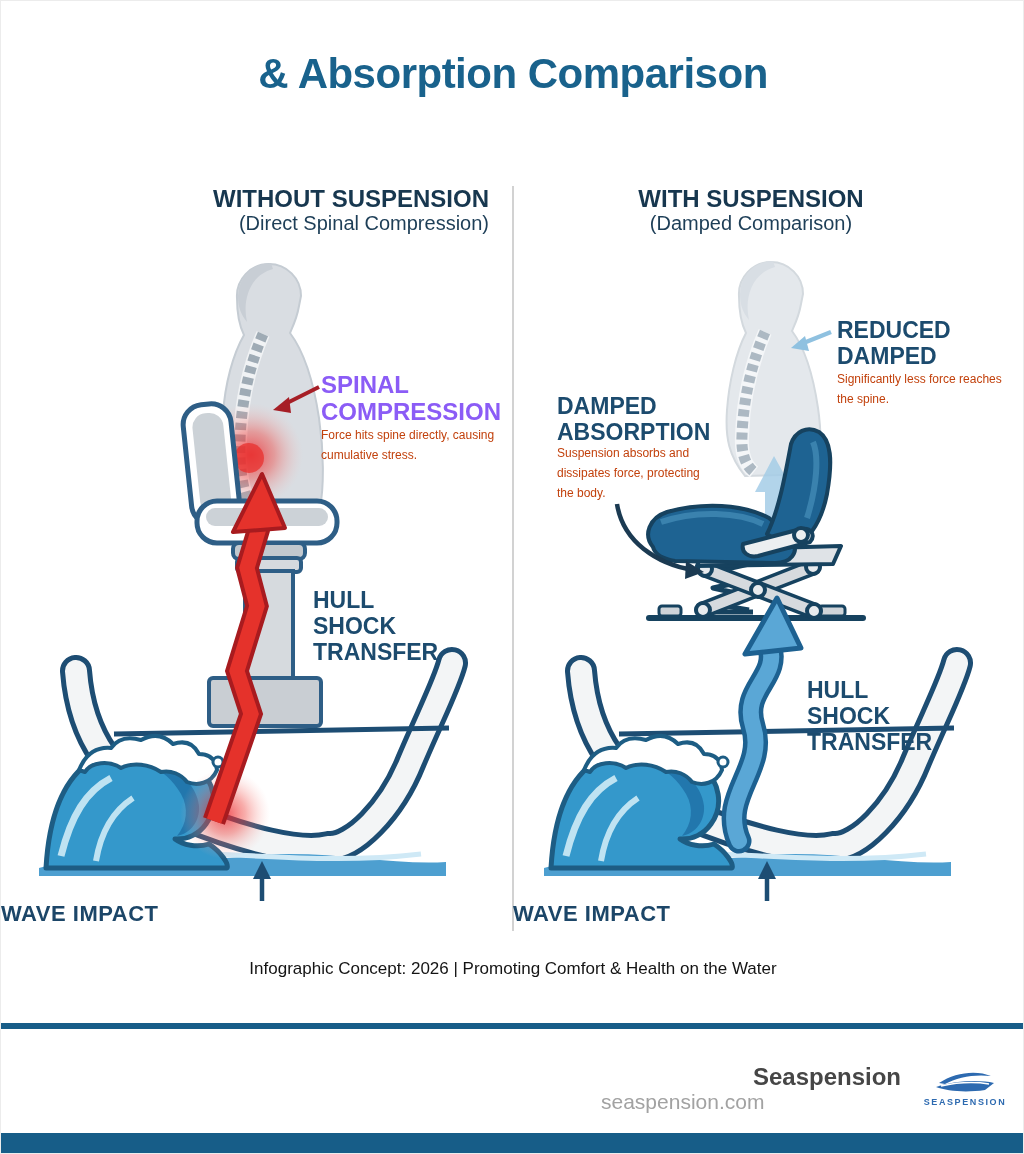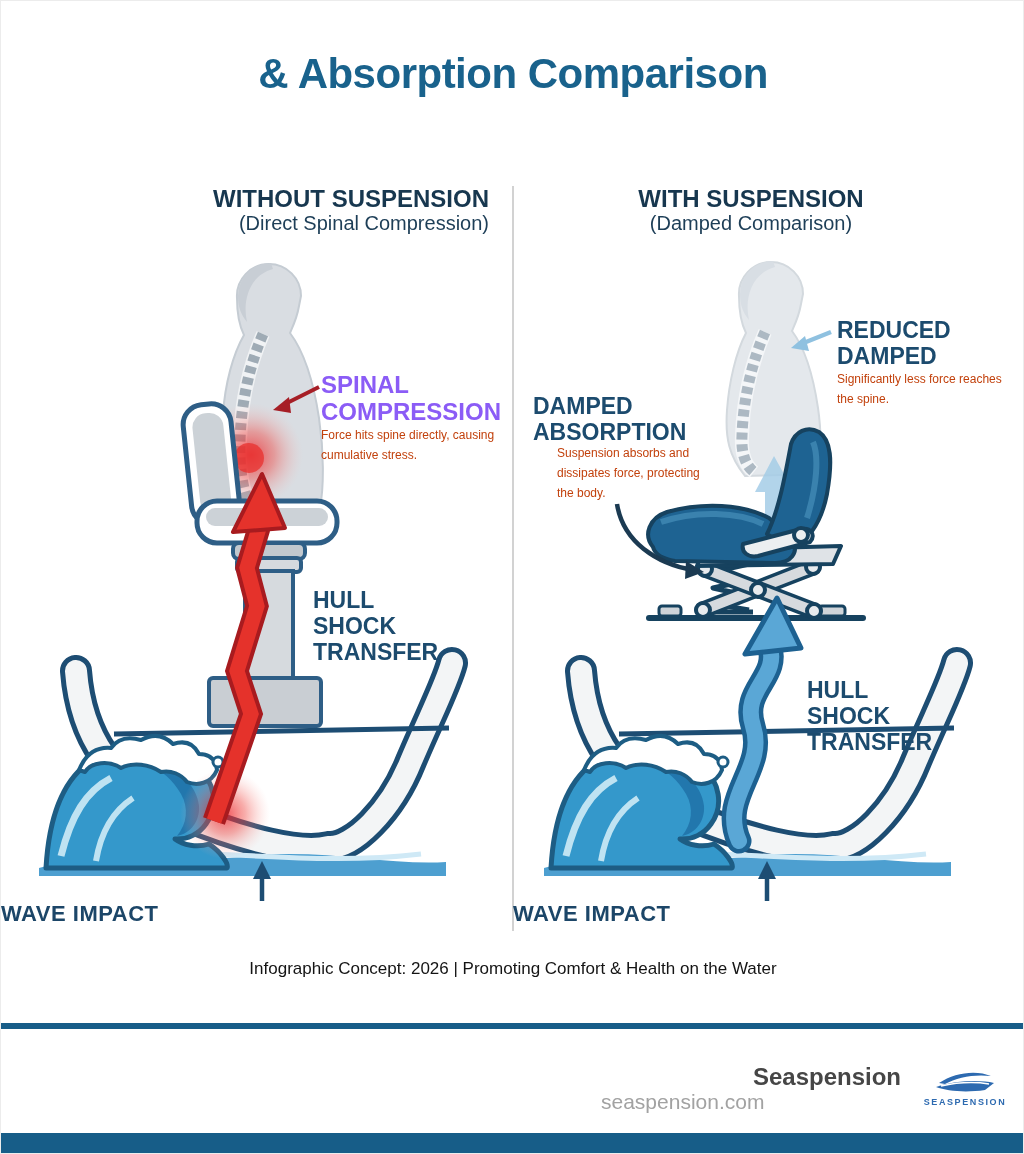--- a/index.html
+++ b/index.html
@@ -208,21 +208,21 @@
       <polygon points="757,633 775,633 766,615" fill="#1d4d73"></polygon>
     </g>
   </g>
 </svg>
 
 <div class="abs label-red" style="left:320px;top:370px;width:200px;">SPINAL COMPRESSION</div>
 <div class="abs label-desc" style="left:320px;top:424px;width:198px;">Force hits spine directly, causing cumulative stress.</div>
 <div class="abs label-navy" style="left:312px;top:586px;width:150px;">HULL SHOCK TRANSFER</div>
 <div class="abs wave-label" style="left:0;top:900px;width:524px;">WAVE IMPACT</div>
 
-<div class="abs label-navy" style="left:532px;top:392px;width:170px;">DAMPED ABSORPTION</div>
+<div class="abs label-navy" style="left:556px;top:392px;width:170px;">DAMPED ABSORPTION</div>
 <div class="abs label-desc" style="left:556px;top:442px;width:162px;">Suspension absorbs and dissipates force, protecting the body.</div>
 <div class="abs label-navy" style="left:836px;top:316px;width:130px;">REDUCED DAMPED</div>
 <div class="abs label-desc" style="left:836px;top:368px;width:178px;">Significantly less force reaches the spine.</div>
 <div class="abs label-navy" style="left:806px;top:676px;width:150px;">HULL SHOCK TRANSFER</div>
 <div class="abs wave-label" style="left:512px;top:900px;width:512px;">WAVE IMPACT</div>
 
 <div class="abs concept">Infographic Concept: 2026 | Promoting Comfort &amp; Health on the Water</div>
 <div class="abs blue-line"></div>
 <div class="abs brand-name">Seaspension</div>
 <div class="abs brand-url">seaspension.com</div>

